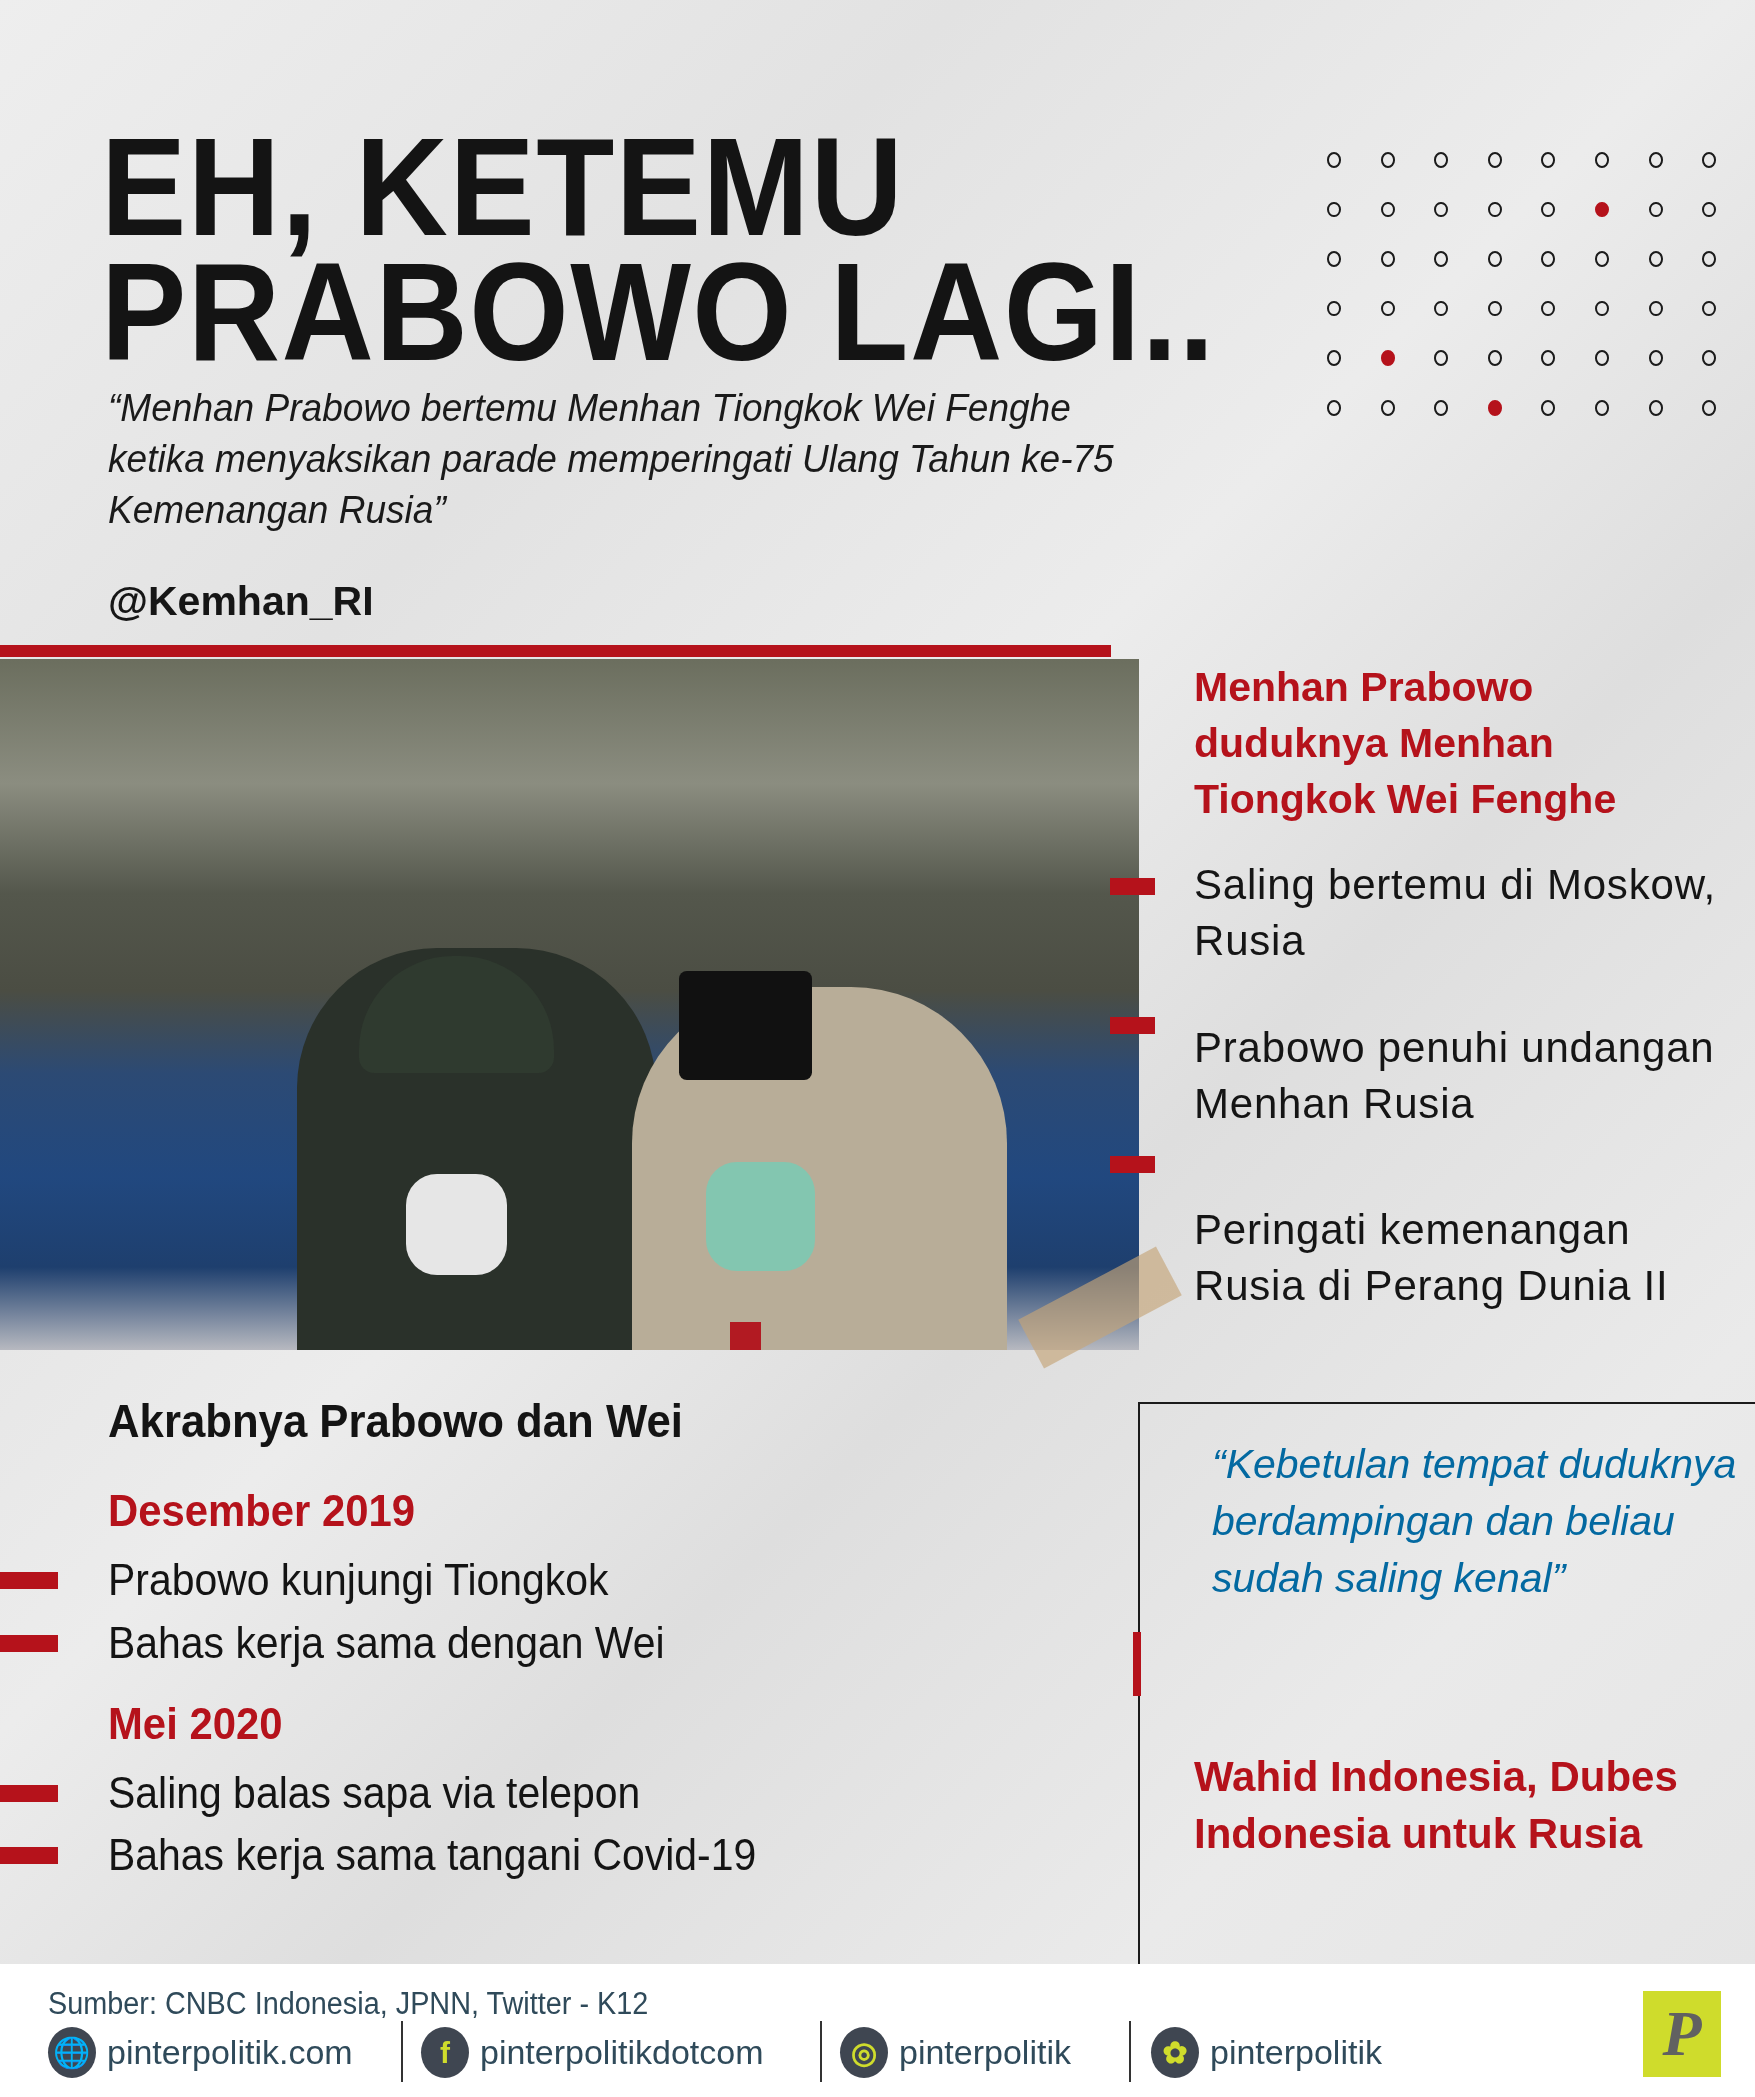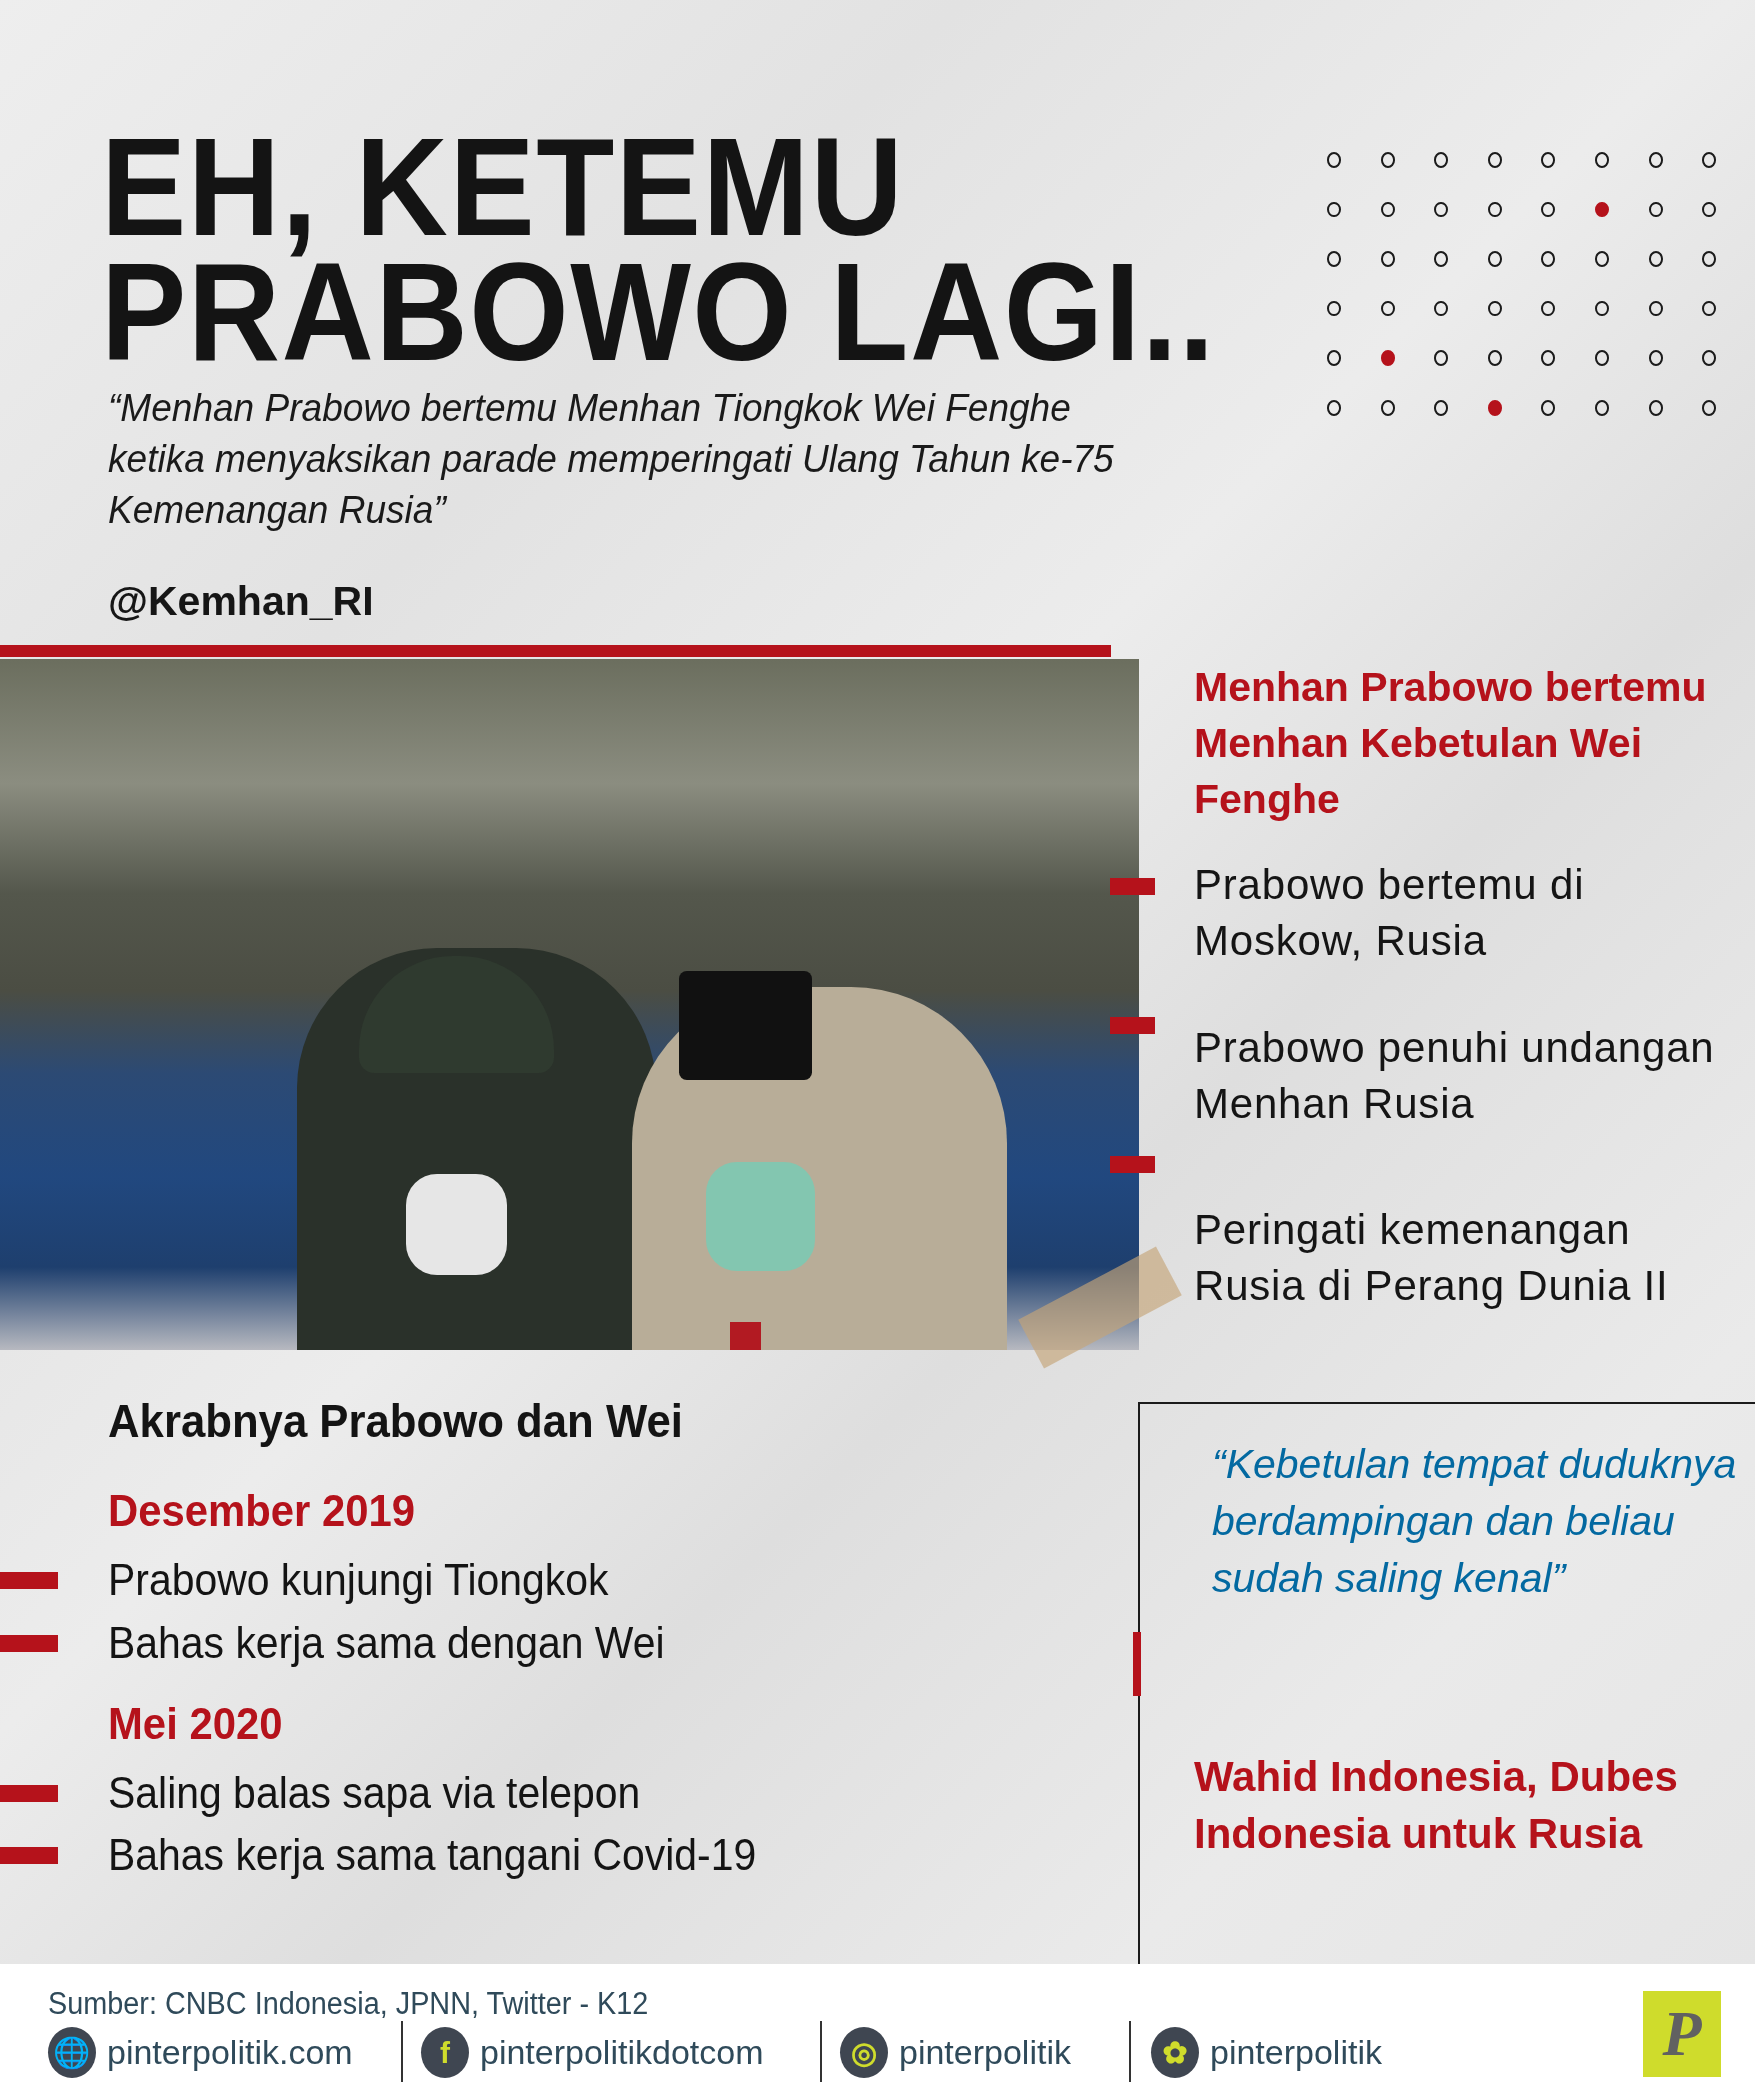--- a/index.html
+++ b/index.html
@@ -120,24 +120,24 @@
   <div class="person1"></div>
   <div class="cap1"></div>
   <div class="person2"></div>
   <div class="cap2"></div>
   <div class="mask1"></div>
   <div class="mask2"></div>
   <div class="tie"></div>
 </div>
 <div class="abs tape"></div>
 
-<div class="abs rh">Menhan Prabowo bertemu Menhan Kebetulan Wei Fenghe</div>
+<div class="abs rh">Menhan Prabowo duduknya Menhan Tiongkok Wei Fenghe</div>
 
 <div class="abs rmark" style="top:878px;"></div>
-<div class="abs rbullet" style="top:857px;">Prabowo bertemu di Moskow, Rusia</div>
+<div class="abs rbullet" style="top:857px;">Saling bertemu di Moskow, Rusia</div>
 <div class="abs rmark" style="top:1017px;"></div>
 <div class="abs rbullet" style="top:996px;margin-top:24px;">Prabowo penuhi undangan Menhan Rusia</div>
 <div class="abs rmark" style="top:1156px;"></div>
 <div class="abs rbullet" style="top:1202px;">Peringati kemenangan Rusia di Perang Dunia II</div>
 
 <div class="abs bh">Akrabnya Prabowo dan Wei</div>
 
 <div class="abs bdate" style="top:1485px;">Desember 2019</div>
 <div class="abs bmark" style="top:1572px;"></div>
 <div class="abs bitem" style="top:1555px;">Prabowo kunjungi Tiongkok</div>

